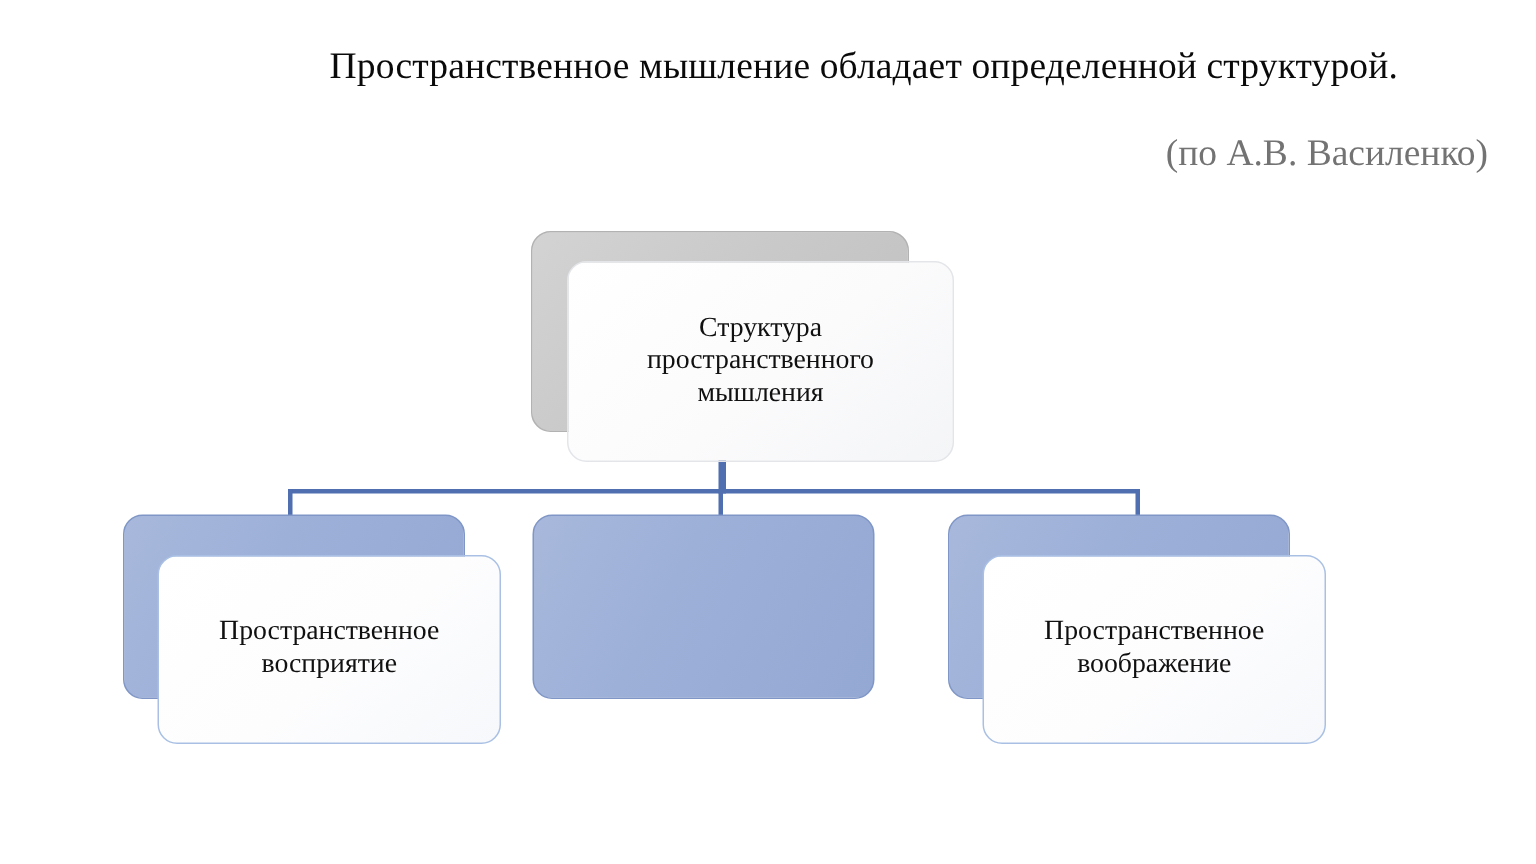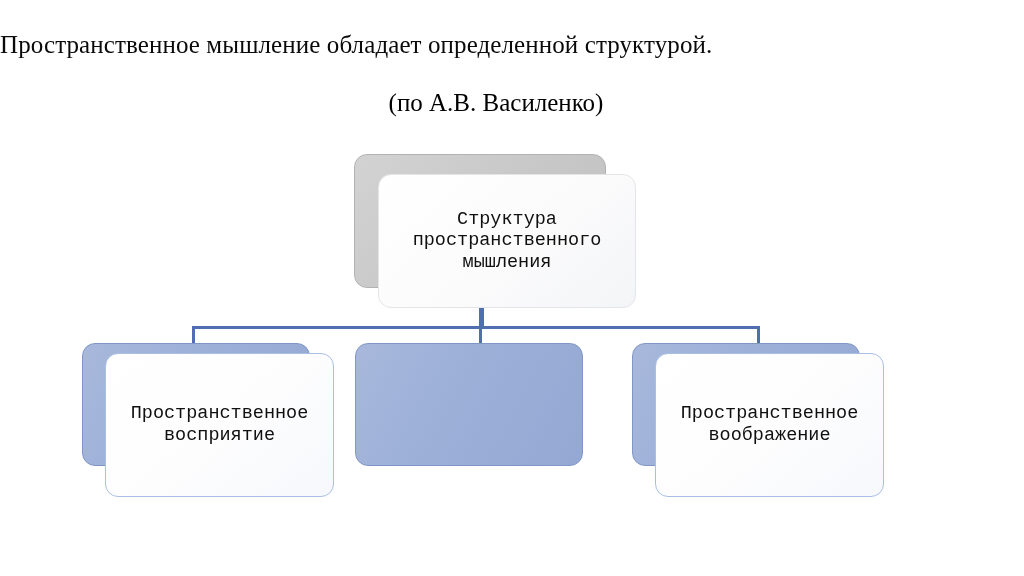--- a/index.html
+++ b/index.html
@@ -15,35 +15,35 @@
     overflow: hidden;
     font-family: "Liberation Serif", "DejaVu Serif", serif;
   }
 
   
   .heading-line-1 {
     position: absolute;
     left: 0;
     top: 30px;
     width: 932px;
-    text-align: left;
+    text-align: right;
     font-size: 25px;
     line-height: 30px;
     color: #0a0a0a;
     letter-spacing: 0.1px;
   }
   .heading-line-2 {
     position: absolute;
     left: 0;
     top: 88px;
     width: 992px;
-    text-align: center;
+    text-align: right;
     font-size: 25px;
     line-height: 30px;
-    color: #000000;
+    color: #737373;
   }
 
   
   .conn {
     position: absolute;
     background: #4f6fb0;
   }
   .conn-v-trunk { left: 479px; top: 300px;  width: 5px;  height: 29px; }
   .conn-h-bar   { left: 192px; top: 326px;  width: 568px; height: 3px; }
   .conn-v-left  { left: 192px; top: 326px;  width: 3px;  height: 24px; }
@@ -65,21 +65,20 @@
   }
   
   .card-front {
     position: absolute;
     border-radius: 13px;
     box-sizing: border-box;
     display: flex;
     align-items: center;
     justify-content: center;
     text-align: center;
-    font-family: Liberation Mono, monospace;
   }
   .card-label {
     display: block;
     width: 100%;
     color: #101010;
     line-height: 1.17;
     white-space: pre-line;
   }
 
   
@@ -107,23 +106,23 @@
   
   .node-child { top: 343px; width: 252px; height: 153px; }
   .node-child .card-back {
     width: 228px;
     height: 123px;
     background: linear-gradient(118deg, #a8b8dc 0%, #9db0d8 40%, #94a8d4 100%);
     border: 1px solid #7f96c6;
   }
   .node-child .card-front {
     left: 23px;
-    top: 10px;
+    top: 27px;
     width: 229px;
-    height: 144px;
+    height: 126px;
     background: linear-gradient(140deg, #ffffff 0%, #fdfdfe 55%, #f6f8fb 100%);
     border: 1px solid #a9c0e4;
   }
   .node-child .card-label {
     font-size: 18.5px;
     padding: 0 8px;
     box-sizing: border-box;
   }
 
   #node-child-0 { left: 82px;  }

